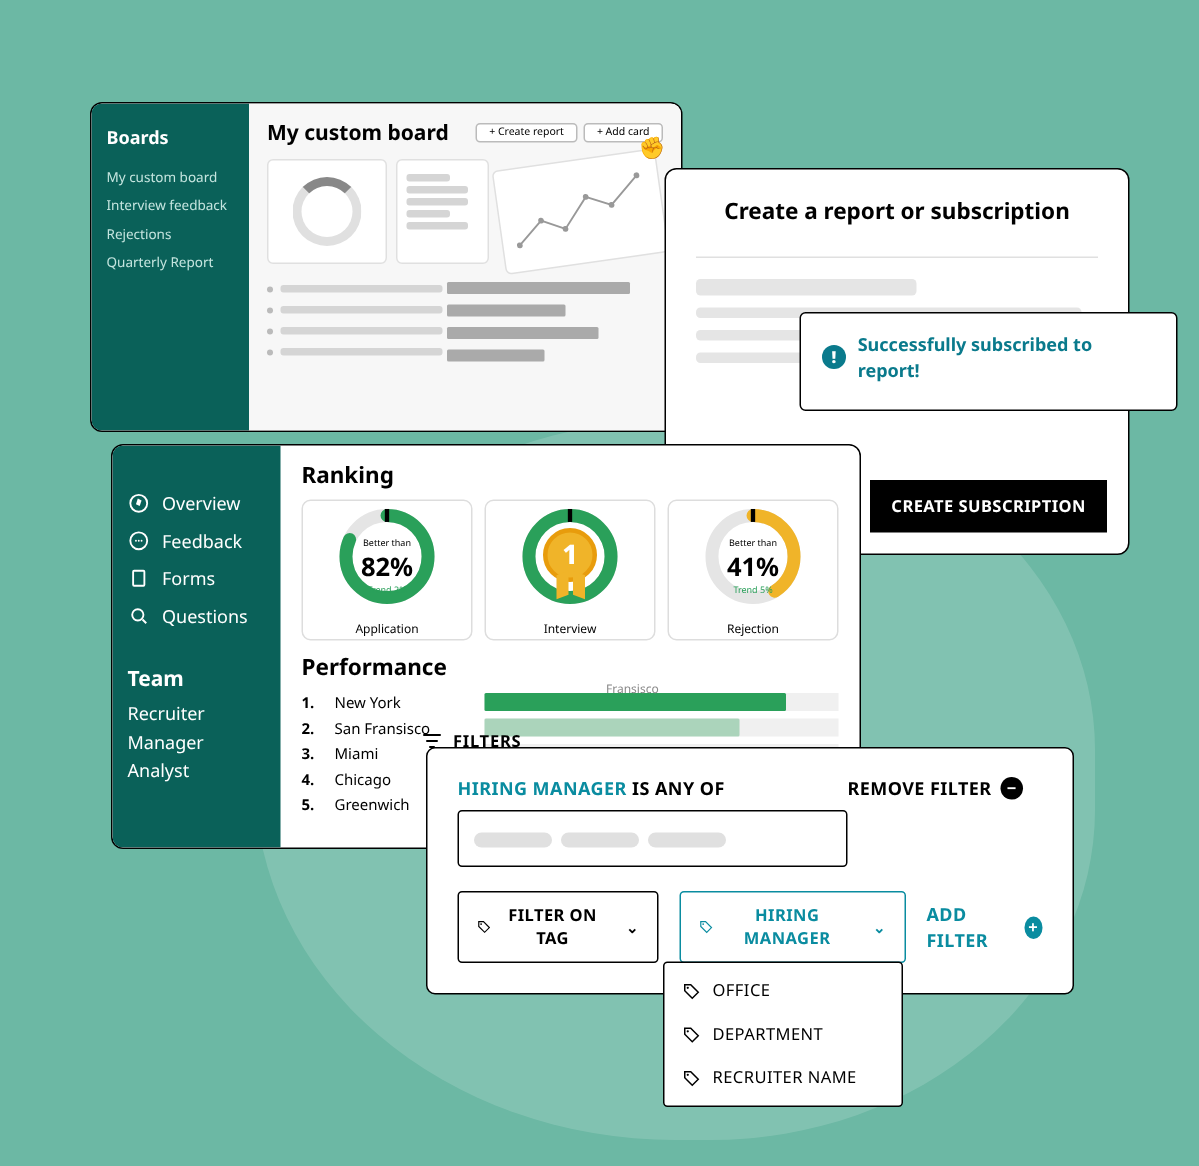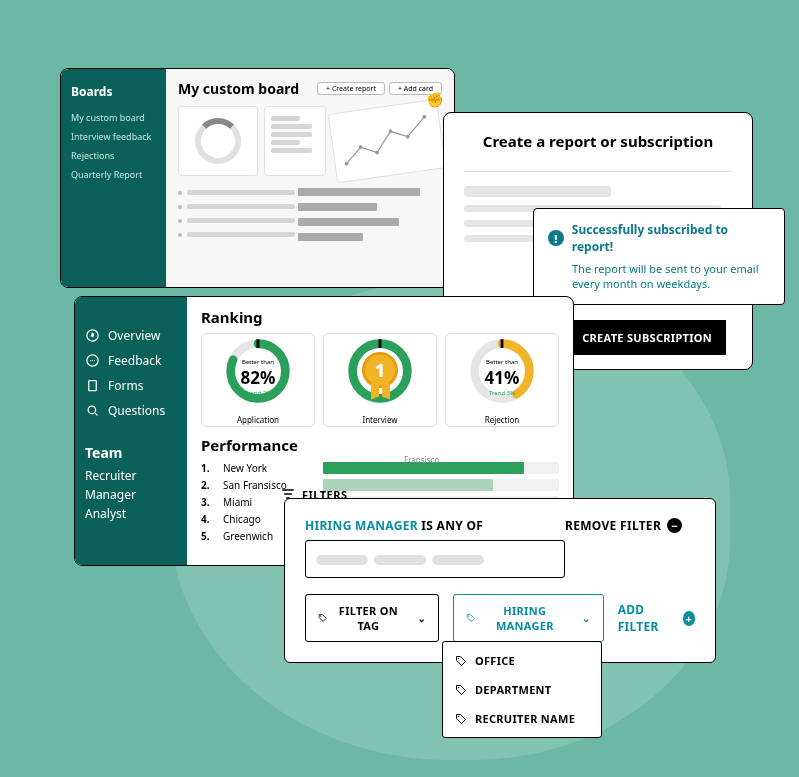--- a/index.html
+++ b/index.html
@@ -36,21 +36,21 @@
 .bar.b2{width:55%}
 .bar.b3{width:70%}
 .bar.b4{width:45%}
 
 
 .panel2{position:absolute;left:443px;top:112px;width:310px;height:258px;background:#fff;border:1.5px solid #000;border-radius:8px;padding:18px 20px}
 .panel2-title{text-align:center;font-size:15px;font-weight:700;margin-bottom:20px}
 .panel2 hr{border:none;border-top:1px solid #e0e0e0;margin-bottom:14px}
 .panel2-sk{height:7px;background:#e5e5e5;border-radius:3px;margin:8px 0}
 .panel2-sk.lg{height:11px;width:55%}
-.panel2-sub{position:absolute;bottom:14px;right:26px;background:#000;color:#fff;font-size:11px;font-weight:700;padding:10px 14px;letter-spacing:0.3px;cursor:pointer;border:none}
+.panel2-sub{position:absolute;bottom:14px;right:14px;background:#000;color:#fff;font-size:11px;font-weight:700;padding:10px 14px;letter-spacing:0.3px;cursor:pointer;border:none}
 
 
 .toast{position:absolute;left:533px;top:208px;width:252px;background:#fff;border:1.5px solid #000;border-radius:4px;padding:12px 14px}
 .toast-head{display:flex;align-items:center;gap:8px;color:#0a7a8c;font-size:12px;font-weight:700;margin-bottom:6px}
 .toast-badge{width:16px;height:16px;border-radius:50%;background:#0a7a8c;color:#fff;display:flex;align-items:center;justify-content:center;font-size:11px;font-weight:900}
 .toast-body{color:#0a7a8c;font-size:11px;line-height:1.4;padding-left:24px}
 
 
 .panel3{position:absolute;left:74px;top:296px;width:500px;height:270px;background:#fff;border:1.5px solid #000;border-radius:8px;display:flex;overflow:hidden}
 .panel3-side{width:112px;background:#0a6159;color:#fff;padding:22px 10px}
@@ -100,21 +100,21 @@
 .ddbtn{border:1.5px solid #000;border-radius:3px;padding:8px 12px;display:flex;align-items:center;gap:8px;font-size:11px;font-weight:700;cursor:pointer;background:#fff;letter-spacing:0.3px}
 .ddbtn.teal{color:#0a8ca0;border-color:#0a8ca0}
 .tag-ico{width:12px;height:12px;display:inline-block}
 .tag-ico svg{width:100%;height:100%}
 .chev{margin-left:8px;font-size:10px}
 .addfilter{display:flex;align-items:center;gap:6px;font-size:12px;font-weight:700;color:#0a8ca0;cursor:pointer;letter-spacing:0.3px}
 .addfilter .circ{background:#0a8ca0}
 
 
 .ddmenu{position:absolute;left:442px;top:641px;width:160px;background:#fff;border:1.5px solid #000;border-radius:3px;padding:4px 0}
-.dditem{display:flex;align-items:center;gap:8px;padding:7px 12px;font-size:11px;font-weight:700;cursor:pointer;letter-spacing:0.3px}
+.dditem{display:flex;align-items:center;gap:8px;padding:7px 12px;font-size:11px;font-weight:400;cursor:pointer;letter-spacing:0.3px}
 
 
 .chartline{fill:none;stroke:#999;stroke-width:1.3}
 .chartpt{fill:#999}
 </style>
 </head>
 <body>
 
 <div class="speech-bubble"></div>
 
@@ -195,21 +195,20 @@
   <div class="panel2-sk" style="width:82%"></div>
   <div class="panel2-sk" style="width:90%"></div>
   <button class="panel2-sub">CREATE SUBSCRIPTION</button>
 </div>
 
 <div class="toast">
   <div class="toast-head">
     <span class="toast-badge">!</span>
     <span>Successfully subscribed to report!</span>
   </div>
-  <div class="toast-body">The report will be sent to your email every month on weekdays.</div>
 </div>
 
 <div class="panel3">
   <div class="panel3-side">
     <div class="snav">
       <span class="snav-ico">
           <svg viewBox="0 0 24 24">
             <circle cx="12" cy="12" r="9"></circle>
             <path d="M15 9l-2 6-4-2 2-6z" fill="#fff" stroke="none"></path>
           </svg>

